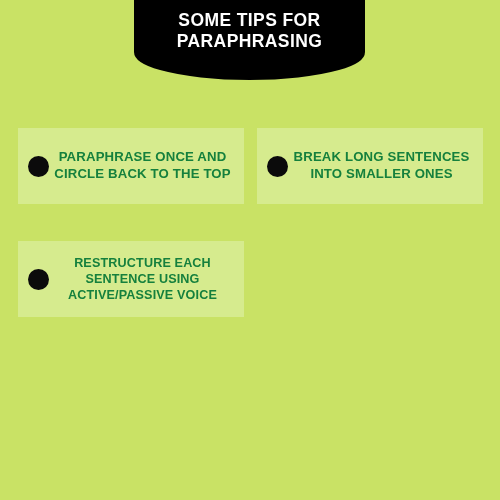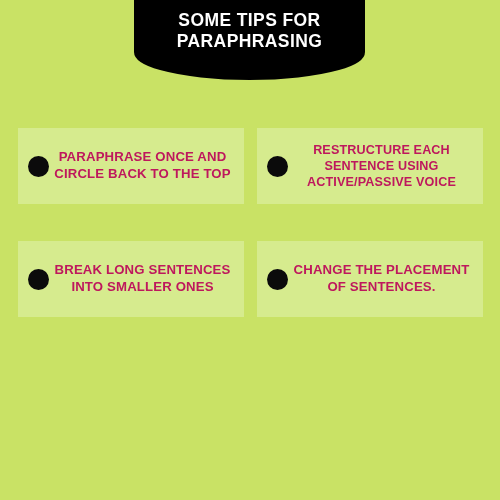--- a/index.html
+++ b/index.html
@@ -81,21 +81,21 @@
     flex: 0 0 auto;
     width: 21px;
     height: 21px;
     border-radius: 50%;
     background: #0b0b0b;
     margin-right: 4px;
   }
   .tip-text {
     flex: 1 1 auto;
     text-align: center;
-    color: #be185d;
+    color: #15803d;
     font-size: 13.2px;
     font-weight: bold;
     line-height: 1.28;
     letter-spacing: 0.15px;
     text-transform: uppercase;
     padding-right: 4px;
   }
   .tip-card.wide .tip-text {
     font-size: 12.6px;
   }
@@ -114,30 +114,26 @@
   </div>
 
   <div id="tips-grid">
 
     <div class="tip-card">
       <span class="tip-bullet"></span>
       <span class="tip-text">PARAPHRASE ONCE AND CIRCLE BACK TO THE TOP</span>
     </div>
 
 
+    <div class="tip-card">
+      <span class="tip-bullet"></span>
+      <span class="tip-text">BREAK LONG SENTENCES INTO SMALLER ONES</span>
+    </div>
+
     <div class="tip-card wide">
       <span class="tip-bullet"></span>
       <span class="tip-text">RESTRUCTURE EACH SENTENCE USING ACTIVE/PASSIVE VOICE</span>
     </div>
 
-    <div class="tip-card">
-      <span class="tip-bullet"></span>
-      <span class="tip-text">BREAK LONG SENTENCES INTO SMALLER ONES</span>
-    </div>
 
-
-    <div class="tip-card">
-      <span class="tip-bullet"></span>
-      <span class="tip-text">CHANGE THE PLACEMENT OF SENTENCES.</span>
-    </div>
 
   </div>
 </div>
 
 </body></html>

